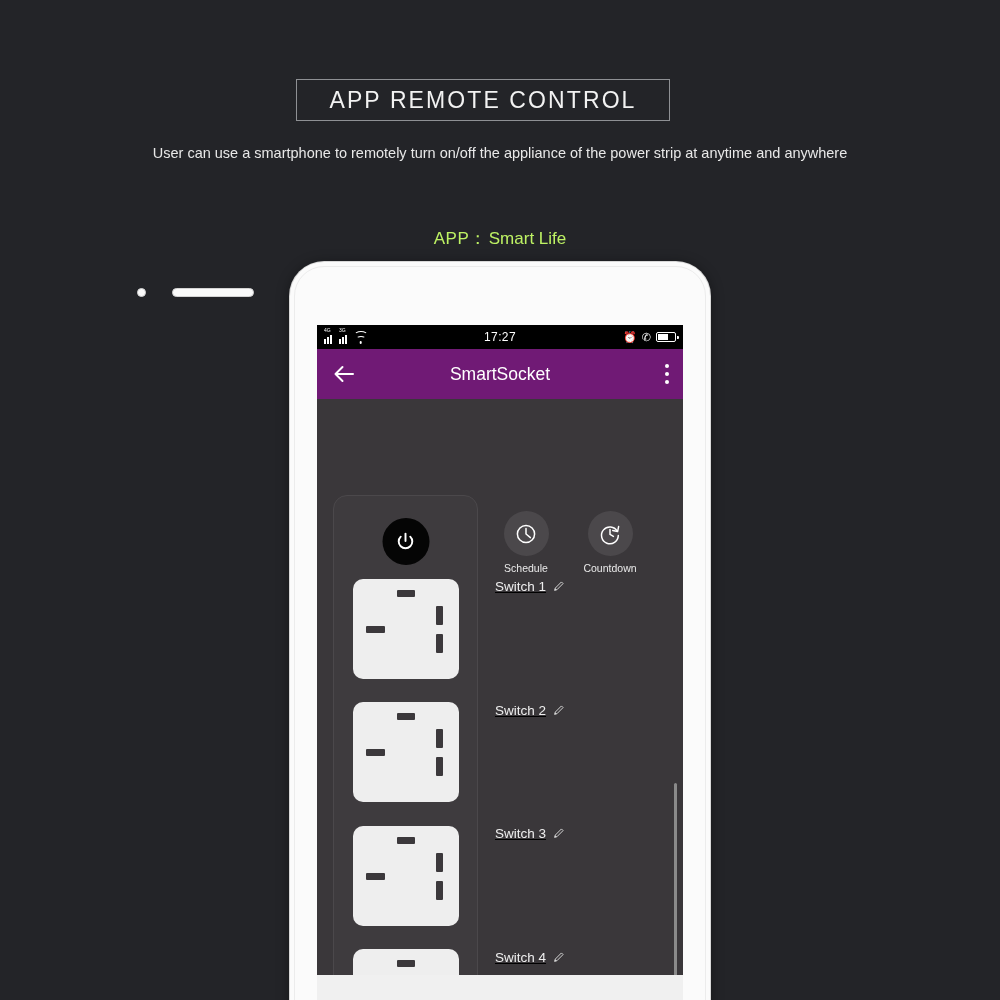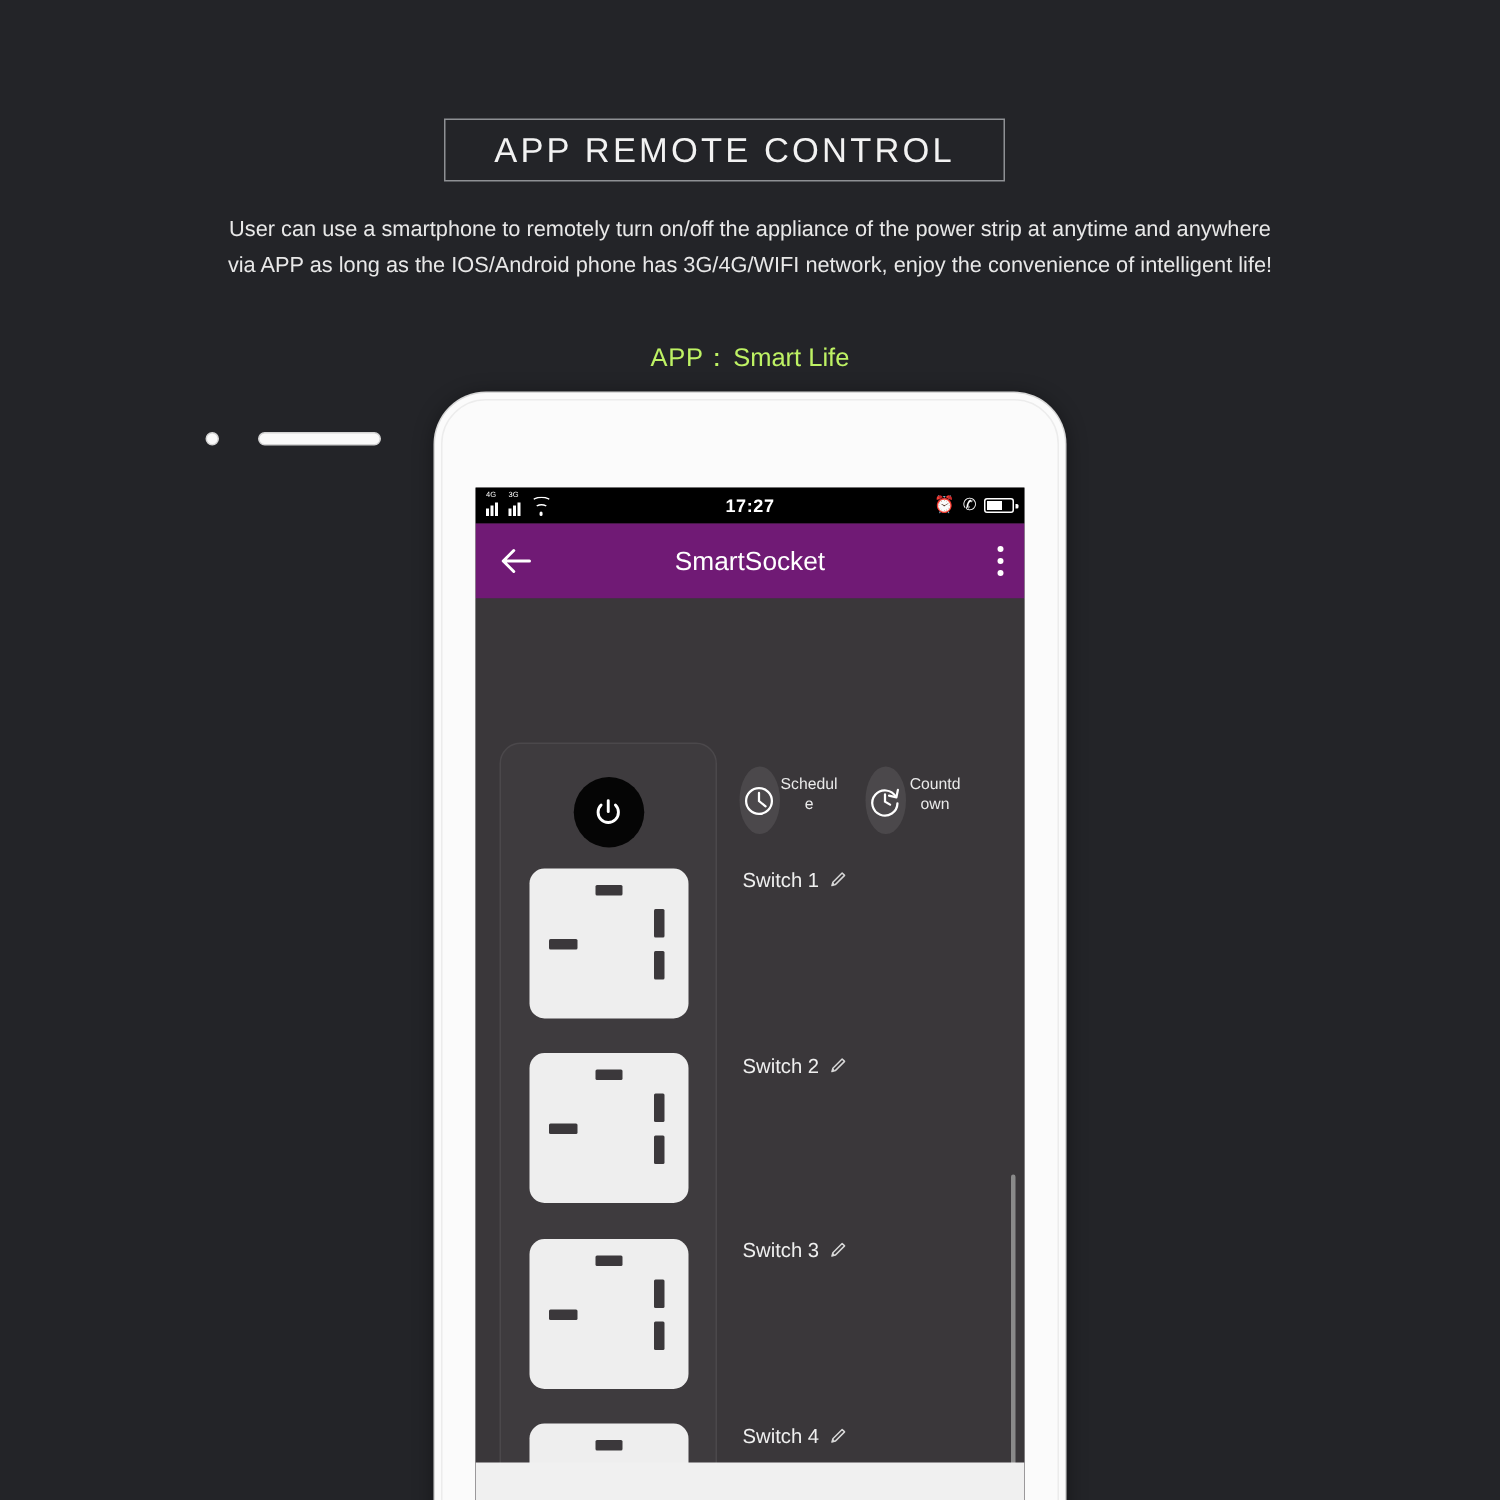--- a/index.html
+++ b/index.html
@@ -180,21 +180,20 @@
   .wifi-icon span.c {
     width: 2.6px; height: 2.6px; bottom: 0;
     border-radius: 50%; background: #fff; border: none;
   }
   .sb-time {
     position: absolute;
     left: 0; right: 0;
     text-align: center;
     font-size: 12px;
     letter-spacing: 0.4px;
-    font-weight: bold;
   }
   .sb-right {
     position: absolute;
     right: 7px;
     display: flex;
     align-items: center;
     gap: 5px;
   }
   .sb-right .gl { font-size: 11px; line-height: 11px; color: #fff; }
   .battery {
@@ -342,22 +341,22 @@
   .timers {
     position: absolute;
     left: 176px;
     top: 112px;
     display: flex;
     gap: 18px;
   }
   .timer-item {
     width: 66px;
     display: flex;
-    flex-direction: row;
-    align-items: flex-start;
+    flex-direction: column;
+    align-items: center;
   }
   .timer-circle {
     width: 45px;
     height: 45px;
     border-radius: 50%;
     background: #4b484b;
     display: flex;
     align-items: center;
     justify-content: center;
   }
@@ -370,20 +369,21 @@
     width: 66px;
     word-break: break-all;
   }
 
   .switch-row {
     position: absolute;
     left: 178px;
     display: flex;
     align-items: center;
     gap: 6px;
+    text-decoration: underline;
   }
   .switch-row .sw-name {
     color: #efefef;
     font-size: 13.5px;
   }
   .switch-row.r1 { top: 180px; }
   .switch-row.r2 { top: 304px; align-items: center; }
   .switch-row.r3 { top: 427px; }
   .switch-row.r4 { top: 551px; }
 
@@ -420,21 +420,20 @@
 </style>
 </head>
 <body>
 
 <div class="title-box">
   <span class="title-text">APP REMOTE CONTROL</span>
 </div>
 
 <div class="desc">
   <span class="desc-line">User can use a smartphone to remotely turn on/off the appliance of the power strip at anytime and anywhere</span>
-  <span class="desc-line">via APP as long as the IOS/Android phone has 3G/4G/WIFI network, enjoy the convenience of intelligent life!</span>
 </div>
 
 <div class="app-label">
   <span class="app-key">APP：</span><span class="app-val">Smart Life</span>
 </div>
 
 <div class="phone">
   <div class="phone-inner-edge"></div>
 </div>
 <div class="phone-camera"></div>

